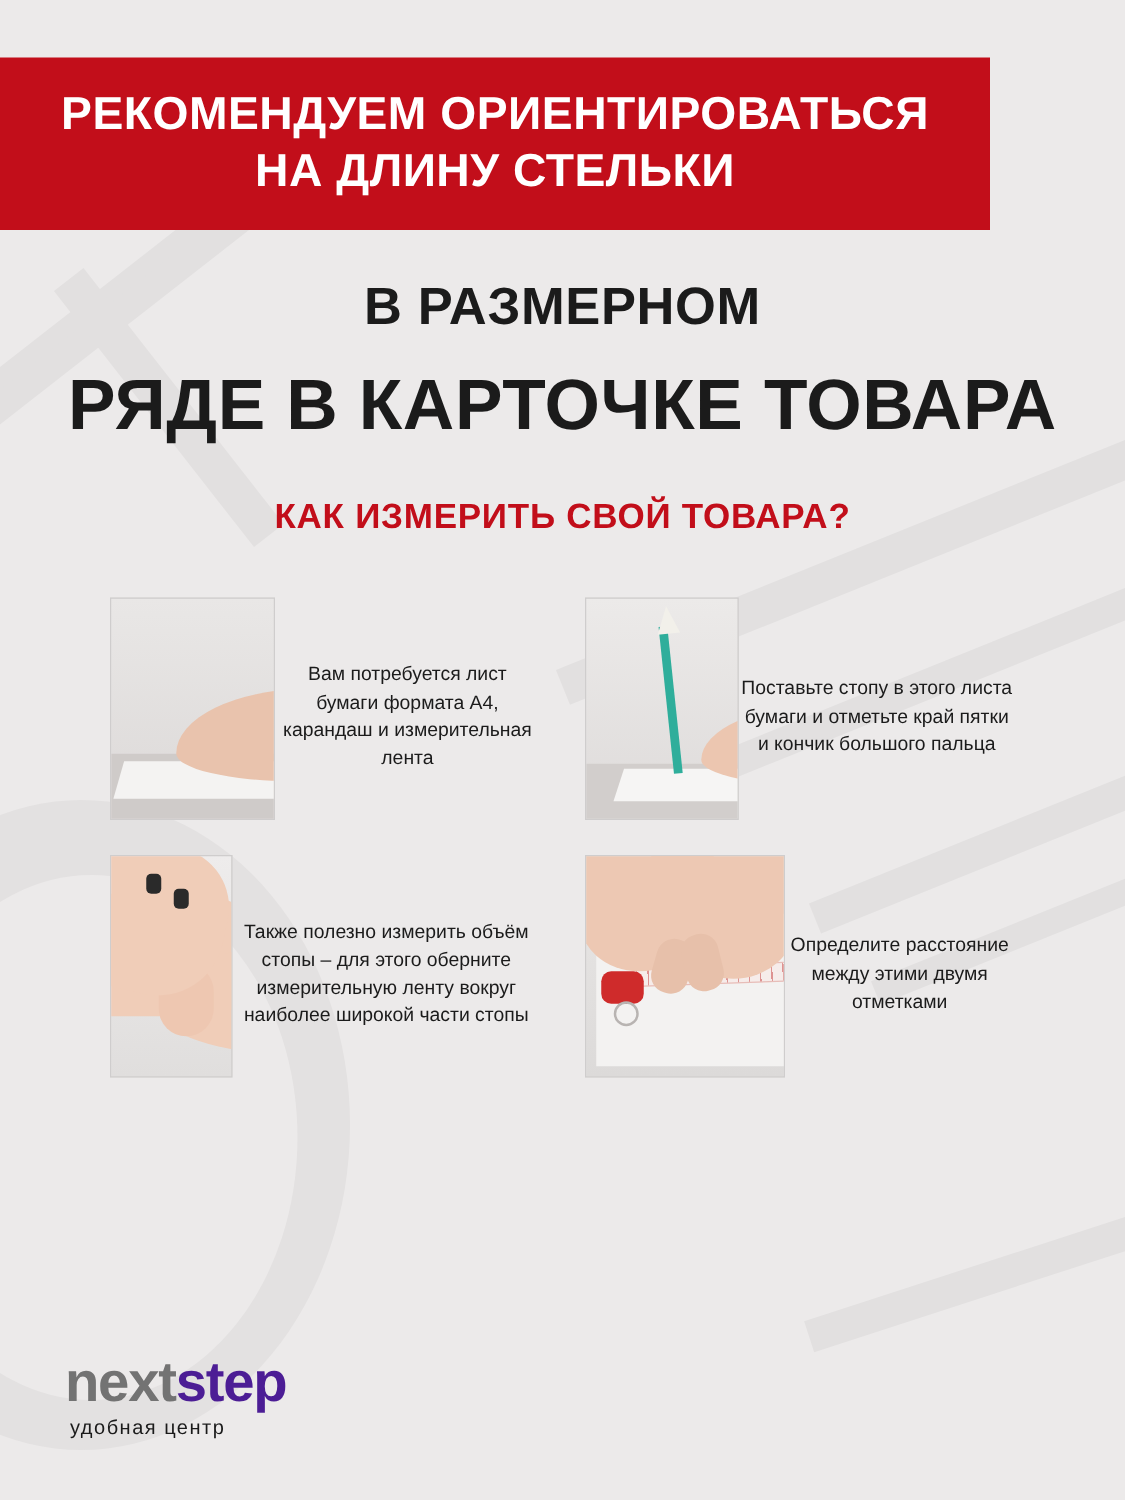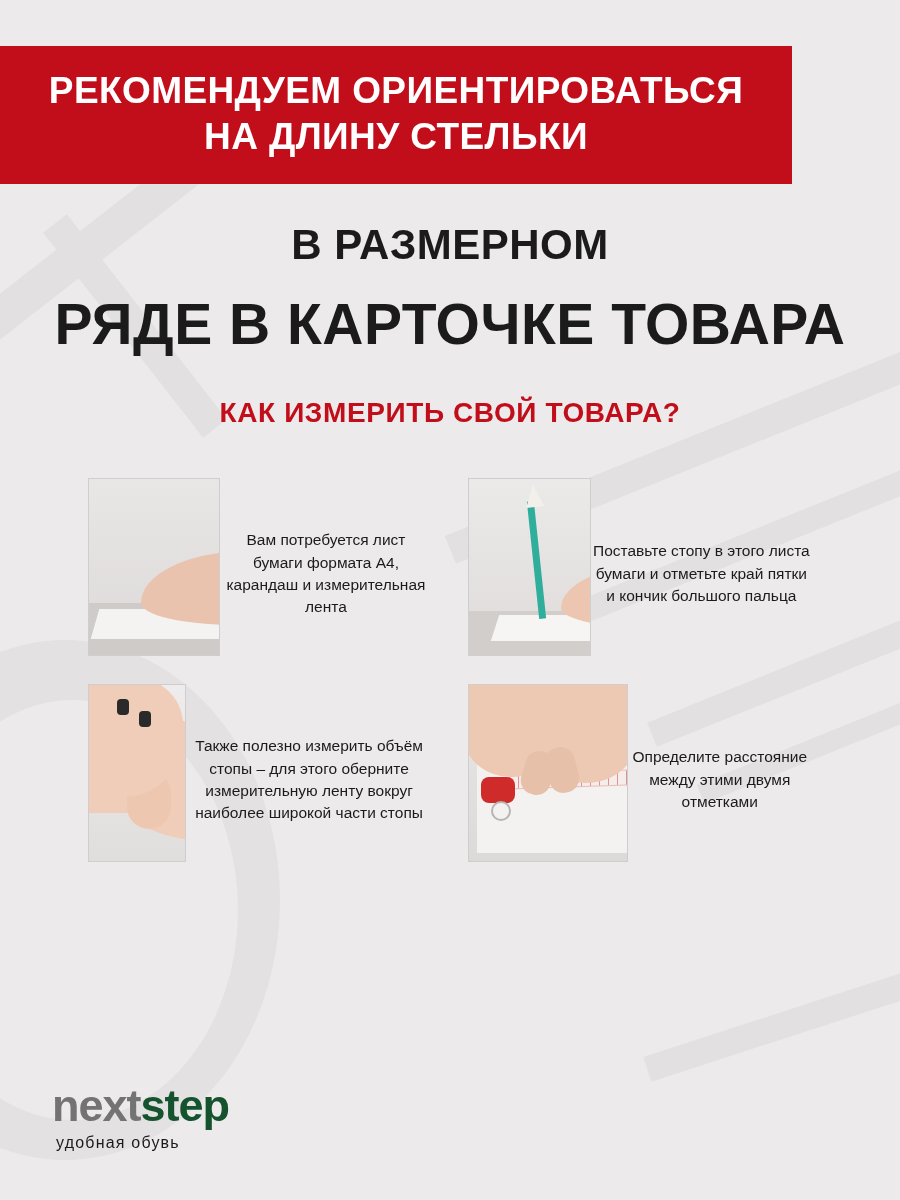--- a/index.html
+++ b/index.html
@@ -252,21 +252,21 @@
     left: 52px;
     bottom: 48px;
   }
   .logo-word {
     font-size: 45px;
     font-weight: bold;
     letter-spacing: -1px;
     line-height: 1;
   }
   .logo-next { color: #737373; }
-  .logo-step { color: #14532d; }
+  .logo-step { color: #4c1d95; }
   .logo-tag {
     margin-top: 6px;
     margin-left: 4px;
     font-size: 16px;
     color: #1b1b1b;
     letter-spacing: 1.2px;
   }
 </style>
 </head>
 <body>
@@ -355,14 +355,14 @@
       <div class="p3-fingerL"></div>
       <div class="p3-fingerR"></div>
     </div>
     <div class="caption">Определите расстояние между этими двумя отметками</div>
   </div>
 
 </div>
 
 <div class="logo-area">
   <div class="logo-word"><span class="logo-next">next</span><span class="logo-step">step</span></div>
-  <div class="logo-tag">удобная  обувь</div>
+  <div class="logo-tag">удобная  центр</div>
 </div>
 
 </body></html>

